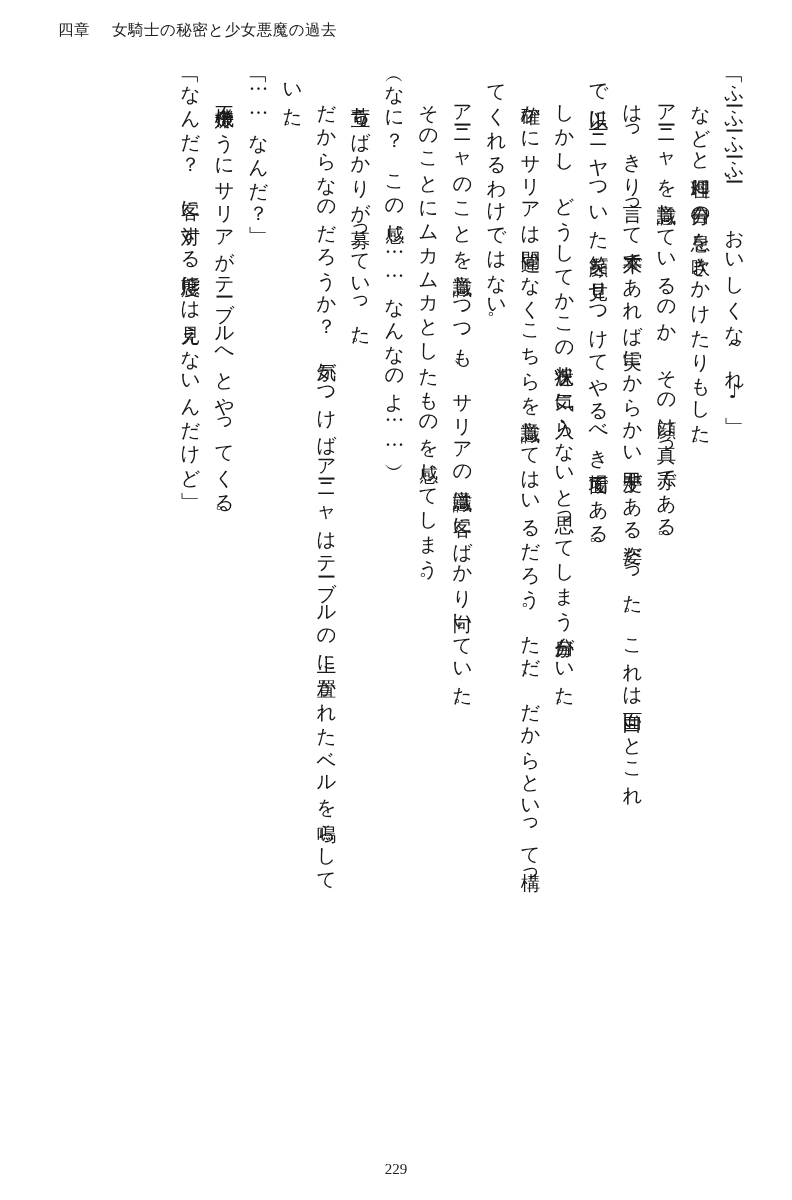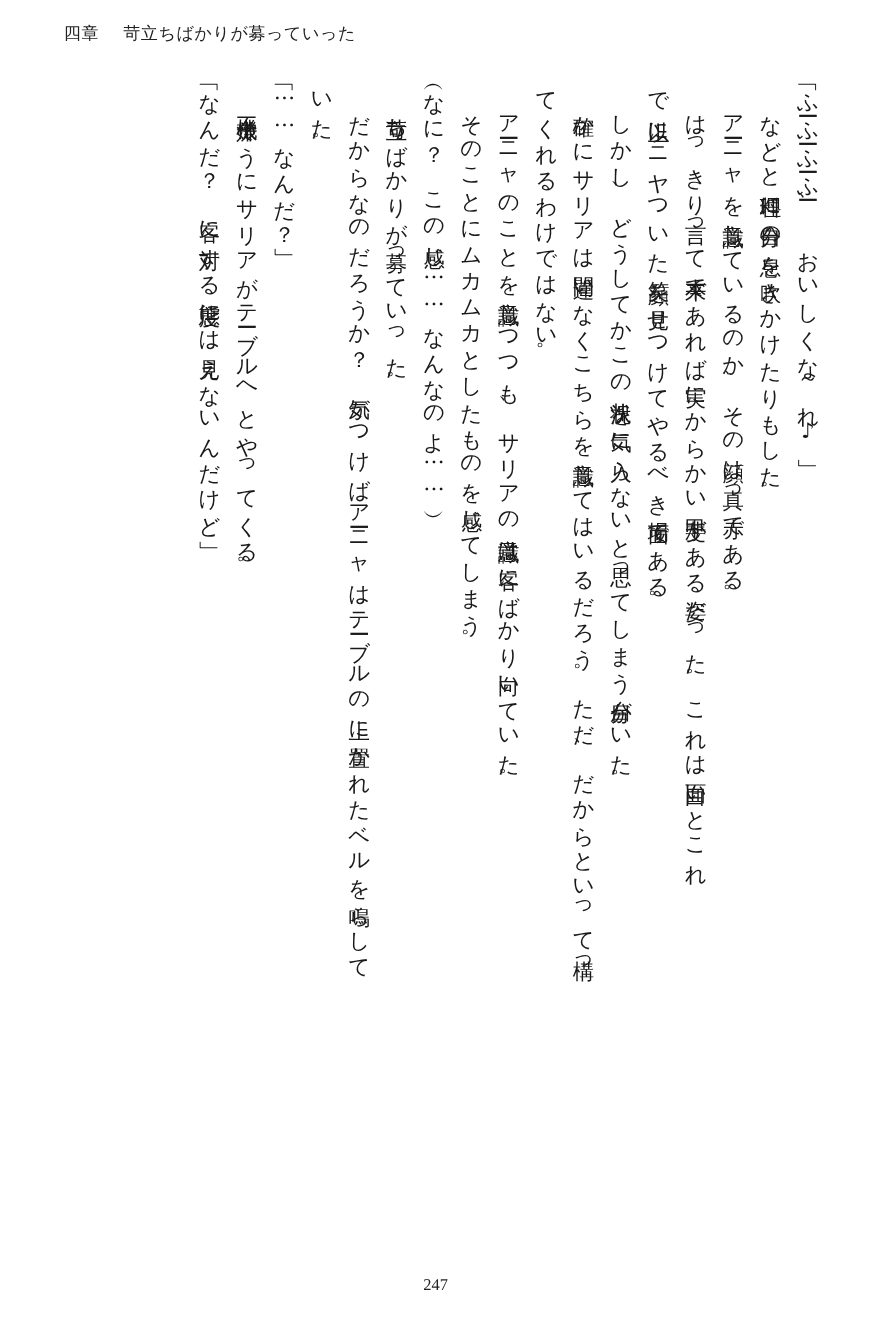--- a/index.html
+++ b/index.html
@@ -77,21 +77,21 @@
     color: #222;
     font-family: "Liberation Serif", serif;
   }
 </style>
 </head>
 <body>
 
 <div class="page">
 
   <div class="header">
-    <span class="chapter-num">四章</span><span class="chapter-title">苛立ちばかりが募っていった</span>
+    <span class="chapter-num">四章</span><span class="chapter-title">女騎士の秘密と少女悪魔の過去</span>
   </div>
 
   <div class="body-area">
     <div class="vline">「ふーふーふーふー、　おいしくな～れ♪」</div>
     <div class="vline">　などと料理に自分の息を吹きかけたりもした。</div>
     <div class="vline">　アーニャを意識しているのか、その顔は真っ赤である。</div>
     <div class="vline">　はっきり言って本来であれば実にからかい甲斐がある姿だった。これは面白いとこれ</div>
     <div class="vline">で以上にニヤついた笑顔を見せつけてやるべき場面である。</div>
     <div class="vline">　しかし、どうしてかこの状況を気に入らないと思ってしまう自分がいた。</div>
     <div class="vline">　確かにサリアは間違いなくこちらを意識してはいるだろう。ただ、だからといって構っ</div>
@@ -100,14 +100,14 @@
     <div class="vline">　そのことにムカムカとしたものを感じてしまう。</div>
     <div class="vline">（なに？　この感じ……なんなのよ……）</div>
     <div class="vline">　苛立ちばかりが募っていった。</div>
     <div class="vline">　だからなのだろうか？　気がつけばアーニャはテーブルの上に置かれたベルを鳴らして</div>
     <div class="vline">いた。</div>
     <div class="vline">「……なんだ？」</div>
     <div class="vline">　不機嫌そうにサリアがテーブルへとやってくる。</div>
     <div class="vline">「なんだ？　客に対する態度には見えないんだけど」</div>
   </div>
 
-  <div class="page-number">247</div>
+  <div class="page-number">229</div>
 </div>
 
 </body></html>

